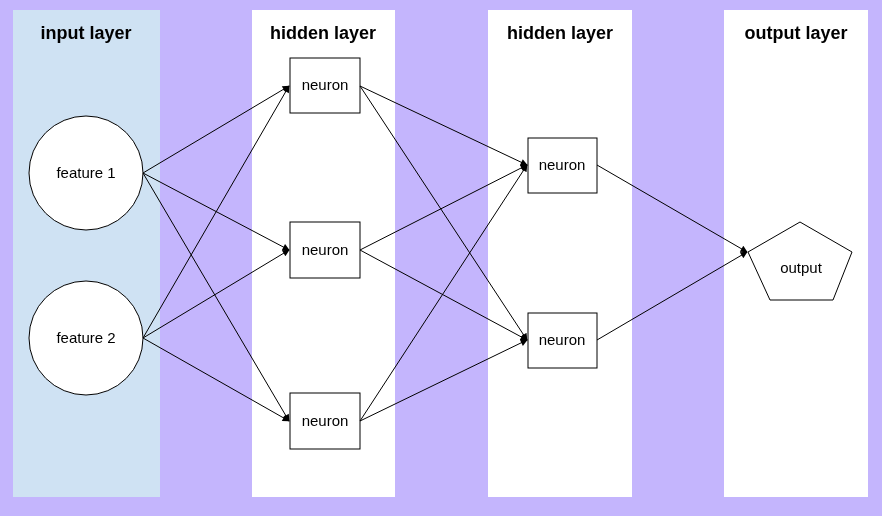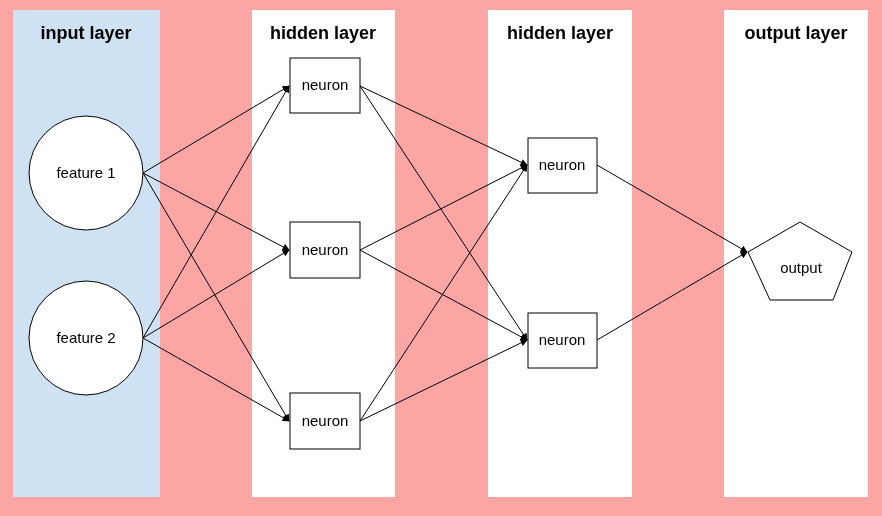--- a/index.html
+++ b/index.html
@@ -1,20 +1,20 @@
 <!DOCTYPE html>
 <html><head>
 <meta charset="utf-8">
 <style>
   html, body { margin: 0; padding: 0; background: #000000; }
   .stage {
     position: relative;
     width: 882px;
     height: 516px;
-    background: #fca5a5;
+    background: #c4b5fd;
     overflow: hidden;
     font-family: "Liberation Sans", sans-serif;
   }
   svg { display: block; }
   .panel-title {
     font-family: "Liberation Sans", sans-serif;
     font-size: 18px;
     font-weight: 700;
     fill: #000000;
     text-anchor: middle;

